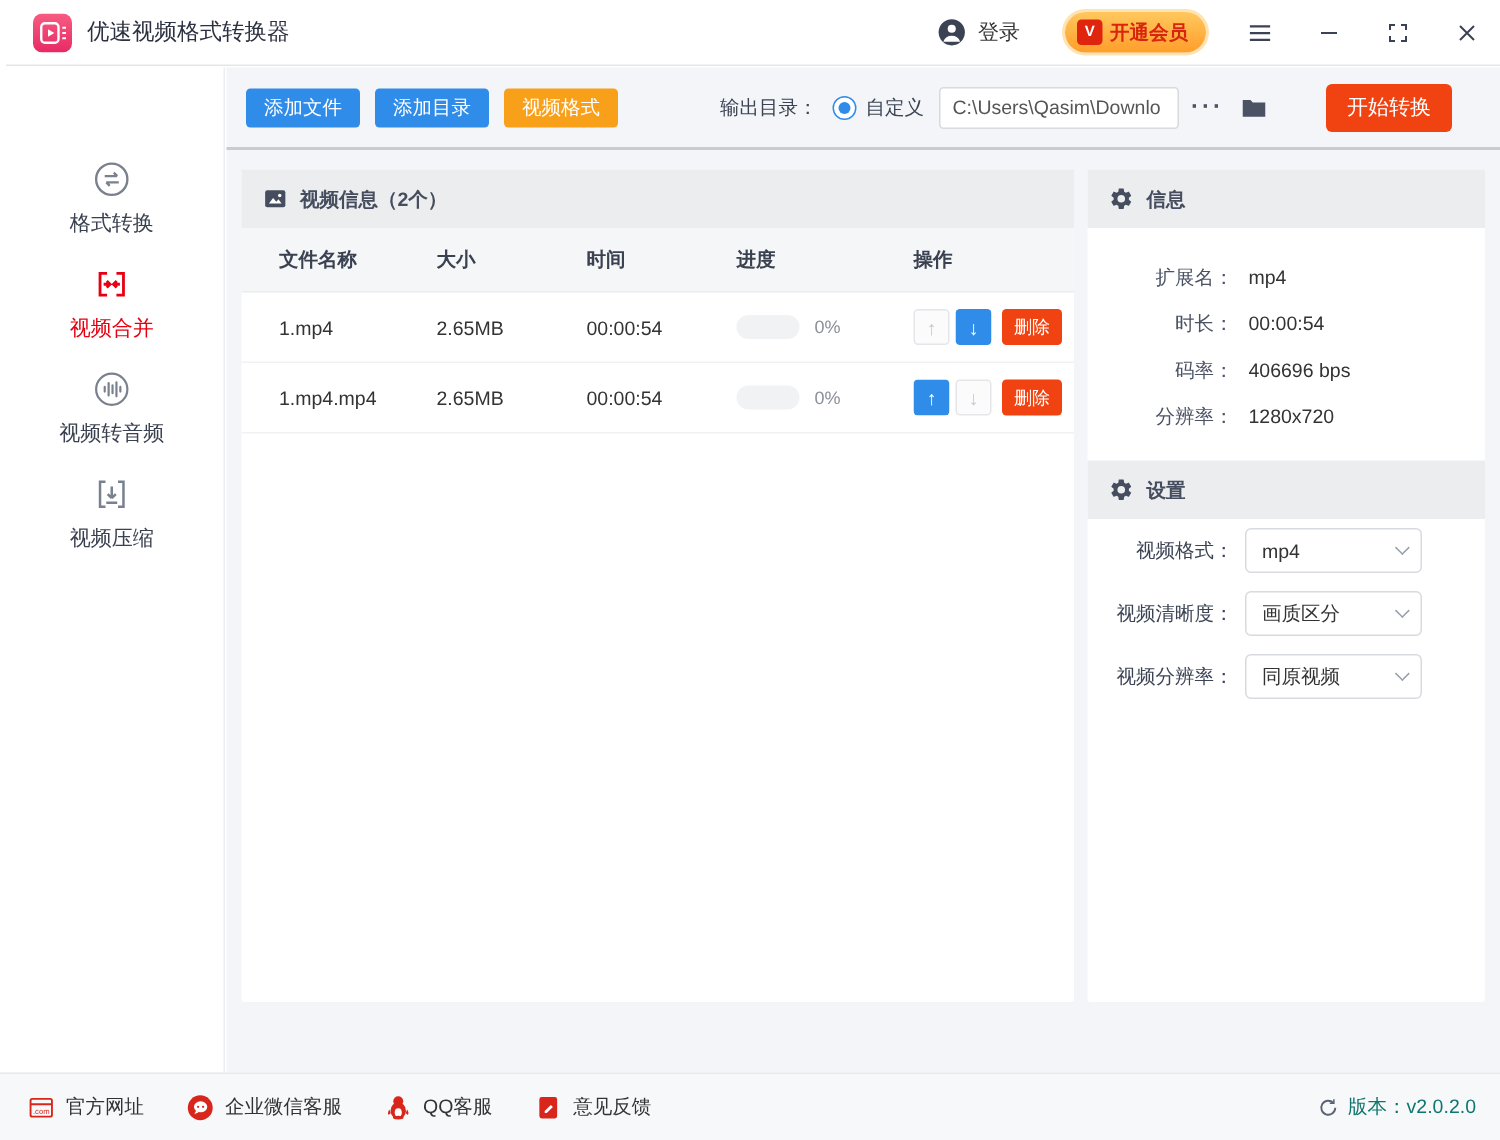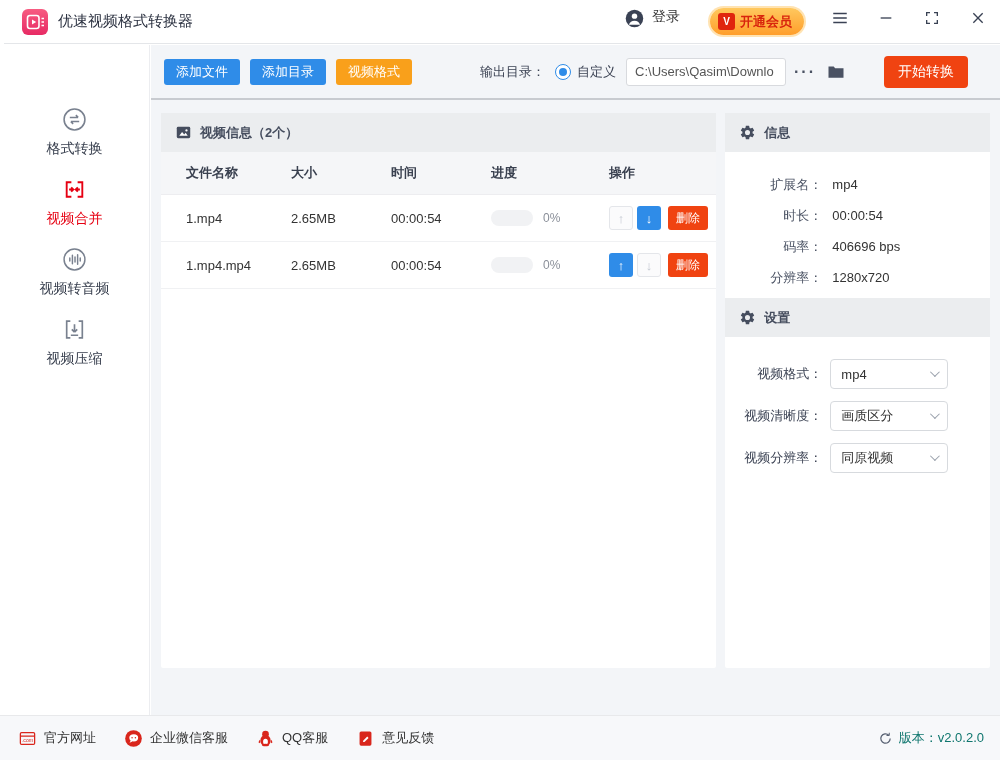--- a/index.html
+++ b/index.html
@@ -4,21 +4,21 @@
 <style>
   * { margin:0; padding:0; box-sizing:border-box; }
   html,body { width:1000px; height:760px; overflow:hidden; }
   body { font-family:"Liberation Sans","DejaVu Sans",sans-serif; background:#fff; position:relative; color:#333; }
 
   
   .titlebar { position:absolute; top:0; left:4px; width:1000px; height:44px; background:#fff;
               border-bottom:1px solid #e4e6e9; display:flex; align-items:center; padding:0 16px 0 18px; }
   .logo { width:26px; height:26px; flex:0 0 26px; }
   .app-title { font-size:15px; color:#2b3140; font-weight:500; margin-left:10px; }
-  .tb-right { margin-left:auto; display:flex; align-items:flex-start; }
+  .tb-right { margin-left:auto; display:flex; align-items:center; }
   .user-icon { width:21px; height:21px; color:#3a4254; }
   .login-label { font-size:14px; color:#333; margin:0 0 0 7px; cursor:pointer; }
   .vip-btn { margin-left:30px; height:27px; border-radius:14px; background:linear-gradient(180deg,#ffc85e,#ff9e2b);
              display:flex; align-items:center; padding:0 12px 0 8px; cursor:pointer; box-shadow:0 0 0 2px #ffe3b2; }
   .vip-badge { width:17px; height:17px; background:#e0250e; border-radius:3px; color:#fff; font-size:10px; font-weight:bold;
                display:flex; align-items:center; justify-content:center; margin-right:5px; }
   .vip-label { color:#d9250d; font-size:13px; font-weight:bold; }
   .win-ctrl { width:20px; height:20px; color:#3a4254; margin-left:26px; cursor:pointer; display:flex; align-items:center; justify-content:center; }
   .win-ctrl svg { width:16px; height:16px; }
   .menu-icon svg { width:18px; height:18px; }
@@ -74,26 +74,26 @@
   .prog-pill { width:42px; height:16px; background:#f1f2f4; border-radius:8px; }
   .prog-text { font-size:12px; color:#8a8f99; margin-left:10px; }
   .act-cell { display:flex; align-items:center; gap:4px; }
   .sq-btn { width:24px; height:24px; border-radius:3px; display:flex; align-items:center; justify-content:center;
             font-size:13px; cursor:pointer; border:1px solid transparent; }
   .sq-on { background:#2f8ce8; color:#fff; }
   .sq-off { background:#fbfbfc; border-color:#e4e6ea; color:#c3c8d1; }
   .del-btn { height:24px; padding:0 8px; background:#f04311; color:#fff; border:none; border-radius:3px;
              font-size:12px; margin-left:3px; cursor:pointer; font-family:inherit; }
 
-  .info-body { padding:17px 0 5px 0; }
+  .info-body { padding:17px 0 14px 0; }
   .info-row { display:flex; line-height:31px; font-size:13px; }
   .info-label { width:97px; text-align:right; color:#4a5263; }
   .info-value { margin-left:10px; color:#333; }
 
-  .set-body { padding-top:22px; }
+  .set-body { padding-top:6px; }
   .set-row { display:flex; align-items:center; margin-bottom:12px; }
   .set-label { width:97px; text-align:right; font-size:13px; color:#3c4354; }
   .select { width:118px; height:30px; margin-left:8px; border:1px solid #d7dade; border-radius:4px; background:#fff;
             display:flex; align-items:center; padding:0 10px; font-size:13px; color:#333; cursor:pointer; position:relative; }
   .chev { position:absolute; right:10px; top:10px; width:7px; height:7px; border-right:1.5px solid #9aa1ac;
           border-bottom:1.5px solid #9aa1ac; transform:rotate(45deg) translateY(-2px); }
 
   
   .footer { position:absolute; bottom:0; left:0; width:1000px; height:45px; background:#f7f8fa;
             border-top:1px solid #e8e9eb; display:flex; align-items:center; padding:0 16px 0 18px; }

